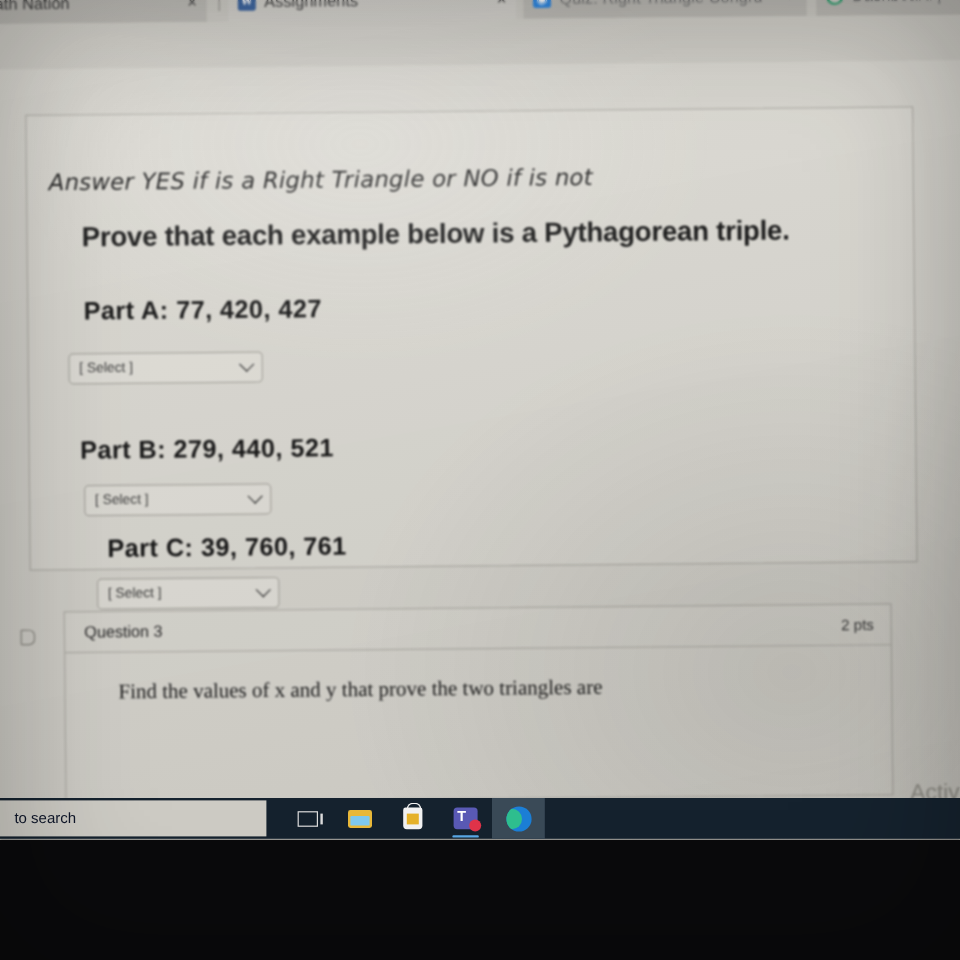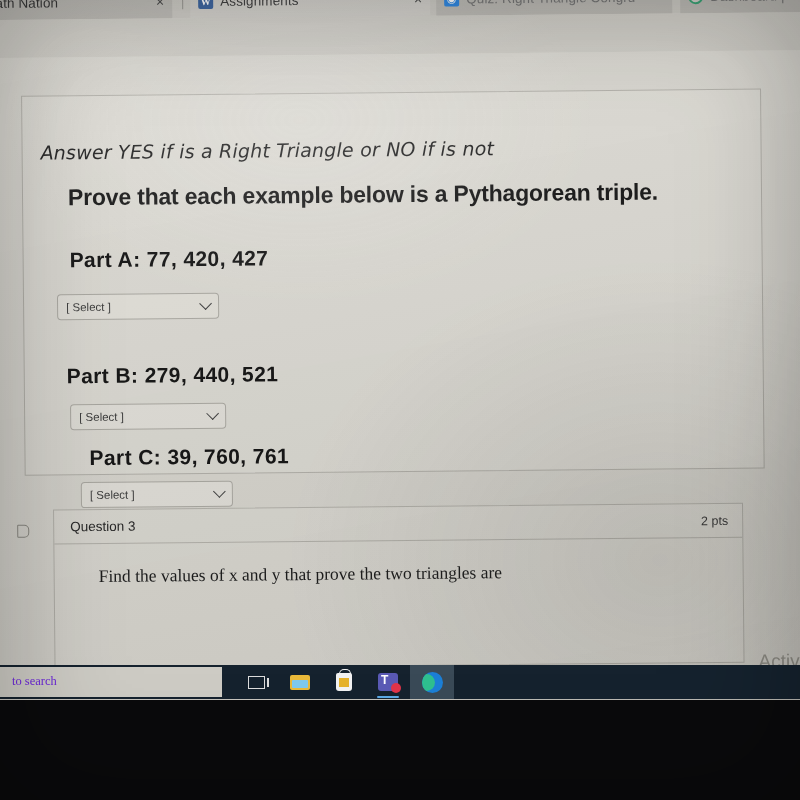--- a/index.html
+++ b/index.html
@@ -159,21 +159,21 @@
   .taskbar{
     position:absolute; left:0; top:665px; width:800px; height:34px;
     background:#15222e;
     display:flex; align-items:center;
   }
   .searchbox{
     width:222px; height:30px; background:#cdcbc4;
     display:flex; align-items:center; padding-left:12px;
     margin-top:-1px;
   }
-  .searchtext{ font-size:12.5px; color:#6d28d9;font-family:Liberation Serif, serif; }
+  .searchtext{ font-size:12.5px; color:#0f172a; }
   .tbapp{
     width:44px; height:34px; display:flex;
     align-items:center; justify-content:center; position:relative;
   }
   .tbapp.edge-active{ background:#3a4a57; }
   .ul-ind{
     position:absolute; bottom:1px; left:11px; width:22px; height:2px;
     background:#5aa9e6; border-radius:1px;
   }
 

